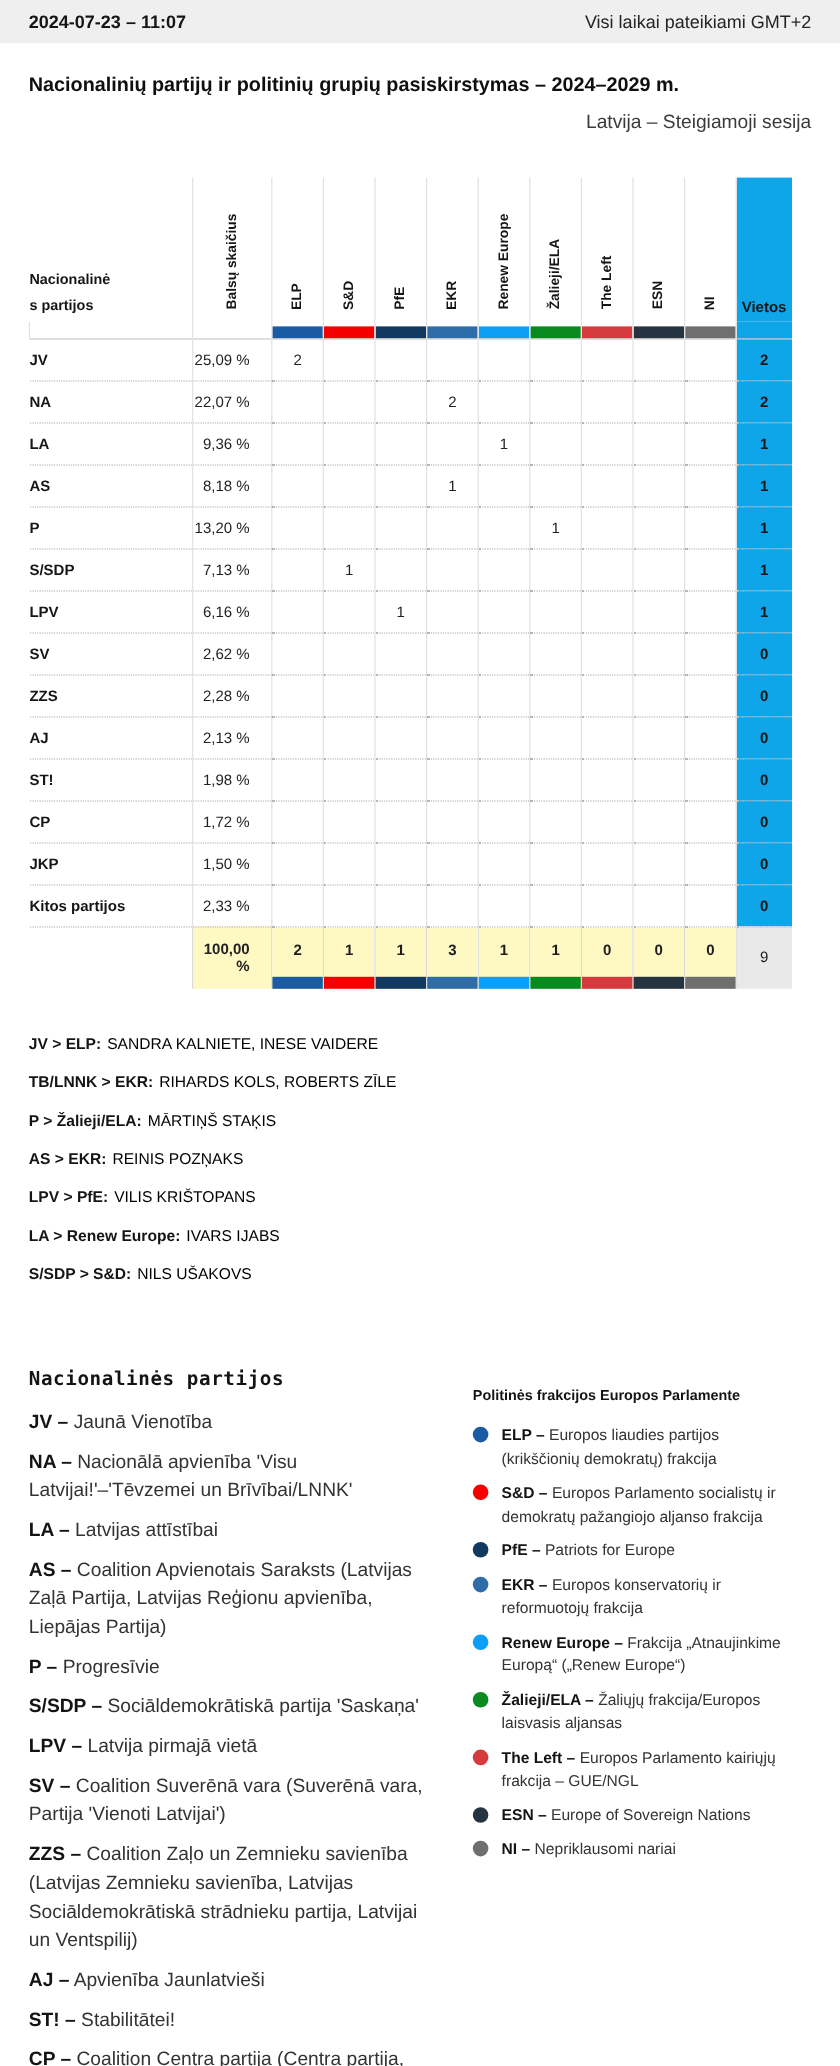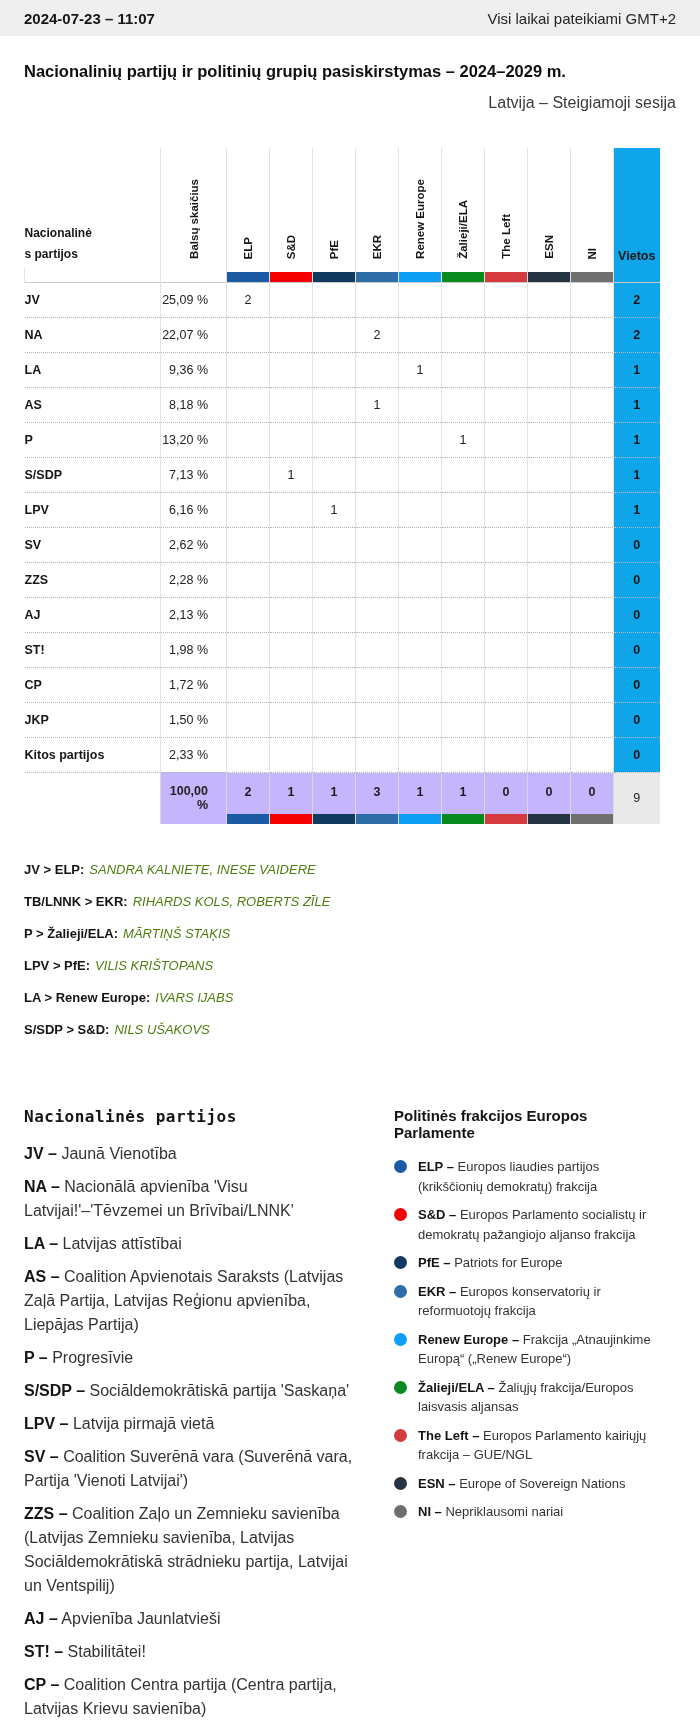--- a/index.html
+++ b/index.html
@@ -35,42 +35,42 @@
   .cbar { height:10px; width:100%; }
   thead { border-bottom:1px solid #c9c9c9; }
   tbody tr.d-row { border-top:1px dotted #b6b6b6; }
   tbody tr.d-row:first-child { border-top:none; }
   .d-row td { height:35px; font-size:12.5px; border-left:1px solid #e2e2e2; vertical-align:middle; }
   td.party { font-weight:bold; text-align:left; border-left:none !important; color:#161616; }
   td.votes { text-align:right; padding-right:18px !important; color:#222; }
   td.num { text-align:center; color:#222; }
   td.seats { text-align:center; font-weight:bold; color:#161616; }
   tr.t-row { border-top:1px dotted #b6b6b6; }
-  .t-row td { height:52px; background:#c4b5fd; border-left:1px solid #dadada; font-size:12.5px; vertical-align:middle; }
+  .t-row td { height:52px; background:#fef9c3; border-left:1px solid #dadada; font-size:12.5px; vertical-align:middle; }
   .t-row td.t-blank { background:#ffffff; border-left:none; }
   .t-row td.votes { font-weight:bold; }
   .t-row td.t-num { position:relative; font-weight:bold; text-align:center; padding-bottom:12px; }
   .cbar2 { position:absolute; left:0; right:0; bottom:0; height:10px; }
   .t-row td.t-seats { font-weight:normal; background:#e9e9e9; text-align:center; }
 
   
   .delegations { margin:38px 24px 0; }
   .delegations p { margin:0 0 17px; font-size:13px; }
   .delegations b { color:#141414; margin-right:5px; }
-  .delegations span { color:#4d7c0f;font-style:italic; }
+  .delegations span { color:#000000; }
 
   
   .legends { display:flex; margin:70px 24px 0; align-items:flex-start; }
   .col-left { width:370px; padding-right:34px; }
   .col-right { width:258px; }
   .col-left h3 { font-family:"DejaVu Sans Mono", monospace; font-size:16px; font-weight:bold;
                  margin:0 0 16px; letter-spacing:0.5px; color:#141414; }
   .col-left p { margin:0 0 9px; font-size:16px; line-height:1.5; color:#333; }
   .col-left b { color:#141414; }
-  .col-right h4 { font-size:15px; font-weight:bold; margin:0 0 16px; color:#141414; }
+  .col-right h4 { font-size:12px; font-weight:bold; margin:17px 0 16px; color:#141414; }
   .gitem { display:flex; margin:0 0 9px; }
   .gdot { width:13px; height:13px; border-radius:50%; flex:none; margin-top:3px; }
   .gitem p { margin:0 0 0 11px; font-size:13px; line-height:1.5; color:#333; }
   .gitem b { color:#141414; }
 </style>
 </head>
 <body>
 
 <div class="page">
 
@@ -360,20 +360,21 @@
         <td class="t-num"><span>0</span><div class="cbar2" style="background-color: rgb(111, 111, 111);"></div></td>
         <td class="t-seats">9</td>
       </tr>
     </tbody>
   </table>
 
   <section class="delegations">
     <p><b>JV &gt; ELP:</b><span>SANDRA KALNIETE, INESE VAIDERE</span></p>
     <p><b>TB/LNNK &gt; EKR:</b><span>RIHARDS KOLS, ROBERTS ZĪLE</span></p>
     <p><b>P &gt; Žalieji/ELA:</b><span>MĀRTIŅŠ STAĶIS</span></p>
+    <p><b>AS &gt; EKR:</b><span>REINIS POZŅAKS</span></p>
     <p><b>LPV &gt; PfE:</b><span>VILIS KRIŠTOPANS</span></p>
     <p><b>LA &gt; Renew Europe:</b><span>IVARS IJABS</span></p>
     <p><b>S/SDP &gt; S&amp;D:</b><span>NILS UŠAKOVS</span></p>
   </section>
 
   <section class="legends">
     <div class="col-left">
       <h3>Nacionalinės partijos</h3>
       <p><b>JV –</b> <span>Jaunā Vienotība</span></p>
       <p><b>NA –</b> <span>Nacionālā apvienība 'Visu Latvijai!'–'Tēvzemei un Brīvībai/LNNK'</span></p>

